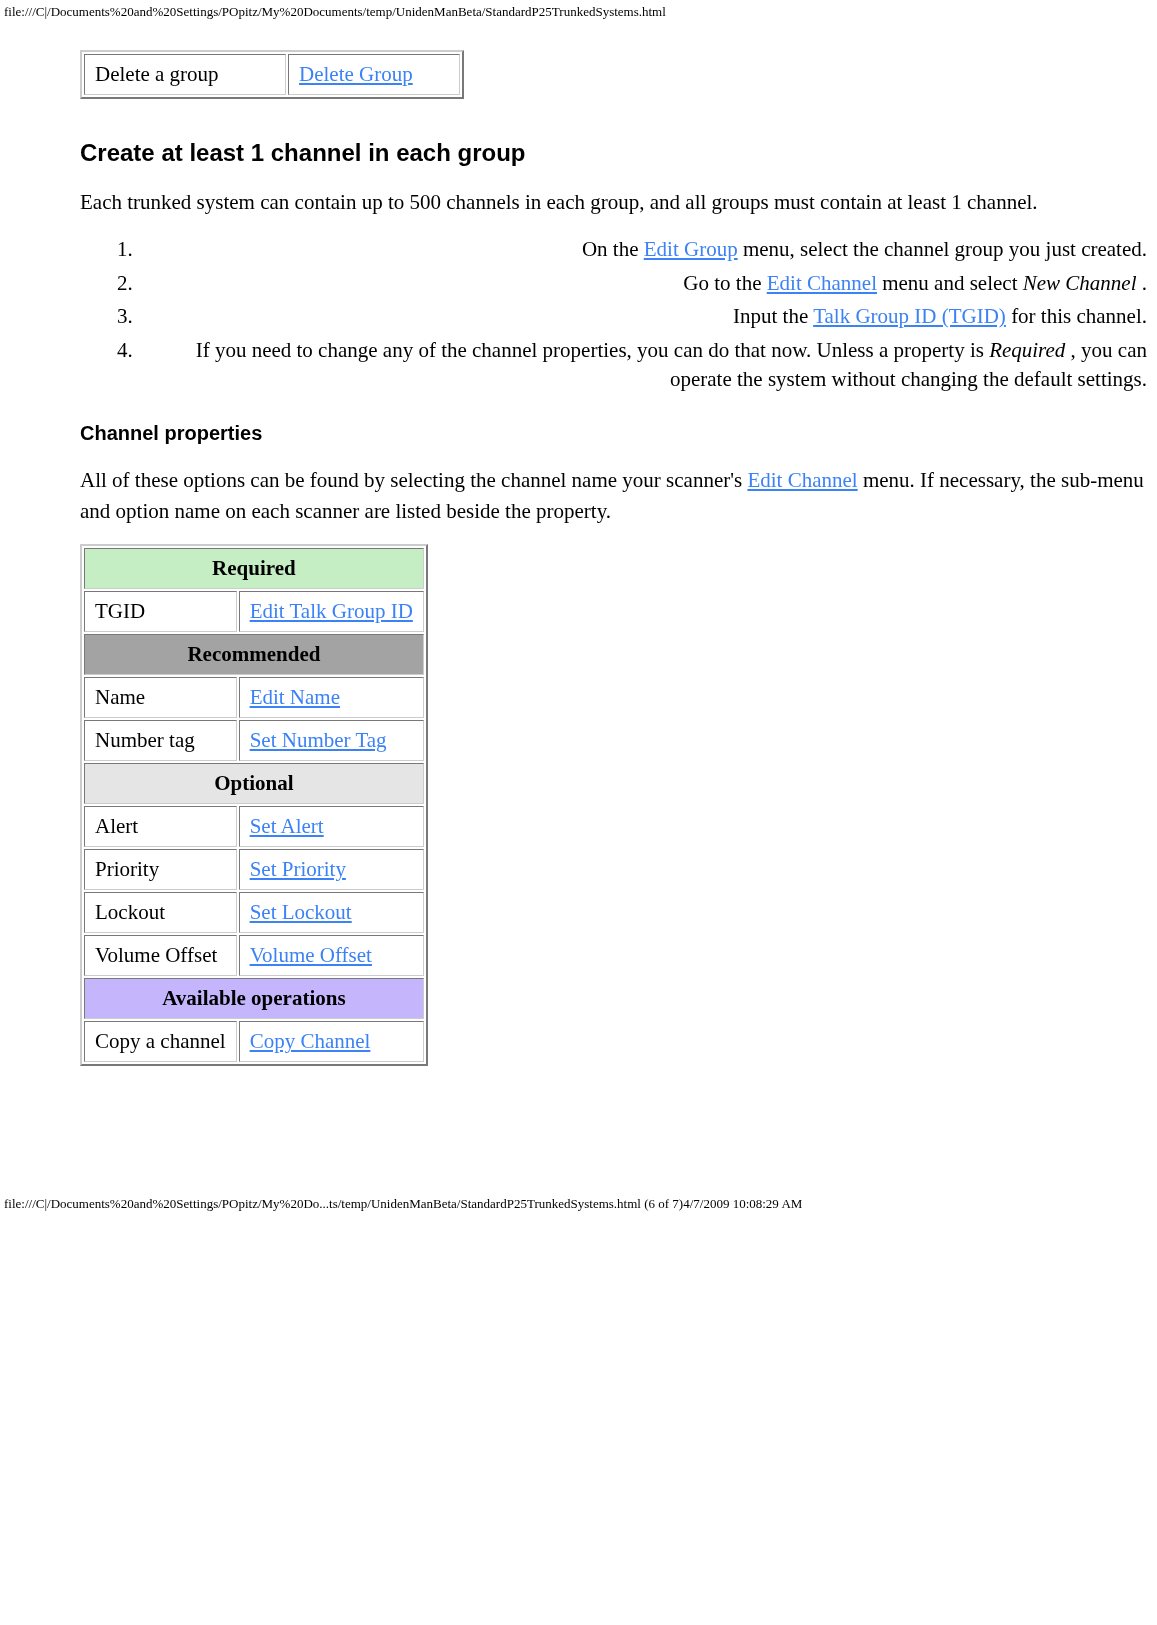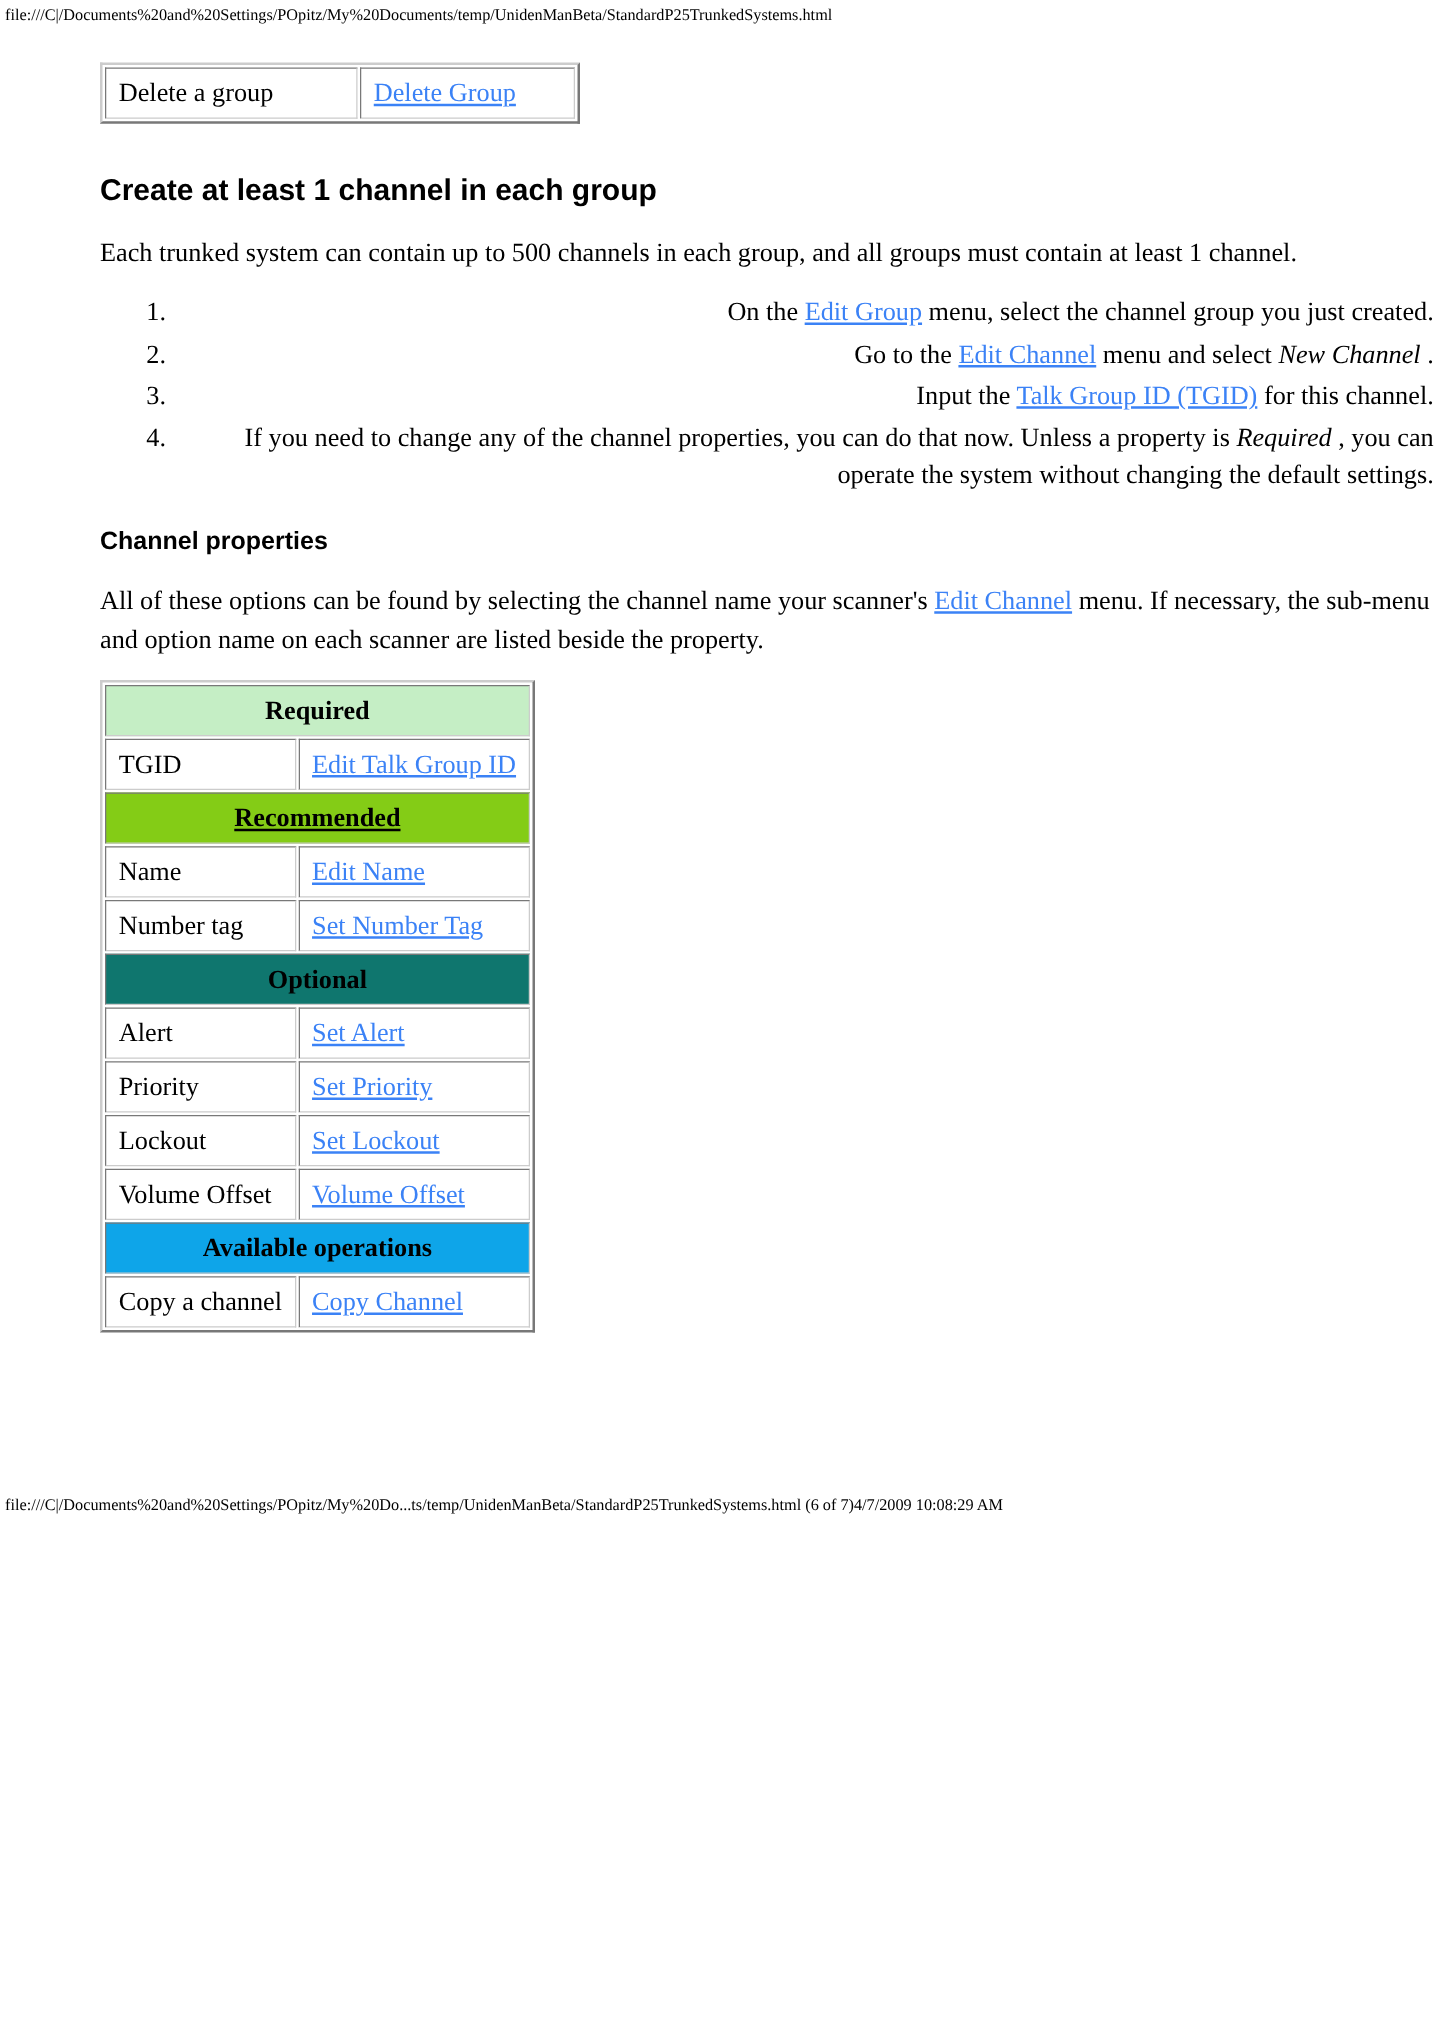--- a/index.html
+++ b/index.html
@@ -65,23 +65,23 @@
     text-decoration: underline;
   }
   .italic {
     font-style: italic;
   }
   .section-header td {
     text-align: center !important;
     font-weight: bold;
   }
   .req { background: #c5eec5; }
-  .rec { background: #84cc16; text-decoration: underline; }
-  .opt { background: #0f766e; }
-  .ops { background: #0ea5e9; }
+  .rec { background: #a3a3a3; }
+  .opt { background: #e5e5e5; }
+  .ops { background: #c4b5fd; }
   .prop-table th.col1 { width: 145px; }
   .prop-table th.col2 { width: 160px; }
   .top-table td.col1 { width: 180px; }
   .top-table td.col2 { width: 150px; }
   .footer {
     font-family: "Times New Roman", serif;
     font-size: 13px;
     margin: 130px 0 0 4px;
   }
 </style>

